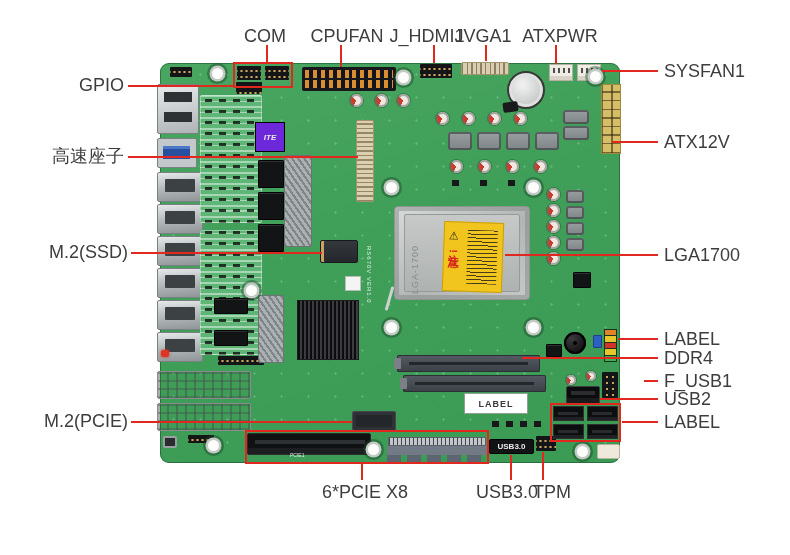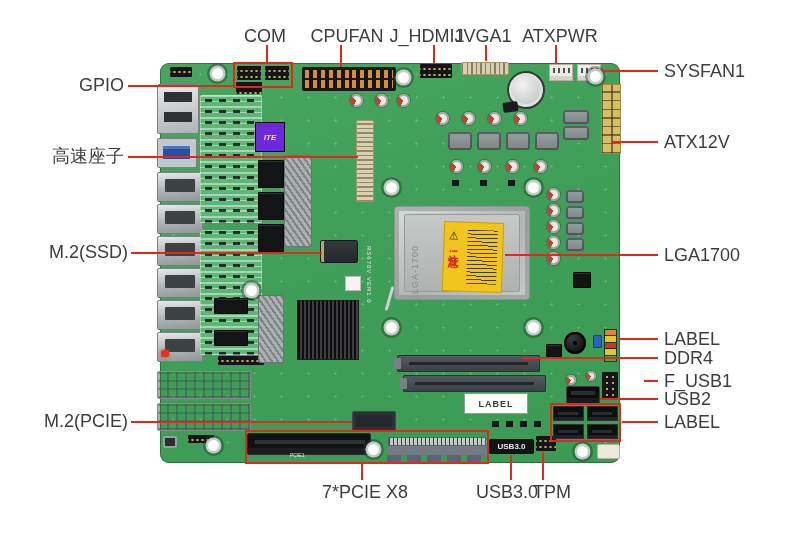--- a/index.html
+++ b/index.html
@@ -271,17 +271,17 @@
   <div class="lbl" style="left:664px;top:245px">LGA1700</div>
   <div class="lbl" style="left:664px;top:329px">LABEL</div>
   <div class="lbl" style="left:664px;top:348px">DDR4</div>
   <div class="lbl" style="left:664px;top:371px">F_USB1</div>
   <div class="lbl" style="left:664px;top:389px">USB2</div>
   <div class="lbl" style="left:664px;top:412px">LABEL</div>
   <div class="lbl r" style="right:666px;top:75px">GPIO</div>
   <div class="lbl r" style="right:666px;top:146px">高速座子</div>
   <div class="lbl r" style="right:662px;top:242px">M.2(SSD)</div>
   <div class="lbl r" style="right:662px;top:411px">M.2(PCIE)</div>
-  <div class="lbl c" style="left:365px;top:482px">7*PCIE X8</div>
+  <div class="lbl c" style="left:365px;top:482px">6*PCIE X8</div>
   <div class="lbl c" style="left:507px;top:482px">USB3.0</div>
   <div class="lbl c" style="left:552px;top:482px">TPM</div>
 
 </div>
 
 </body></html>

